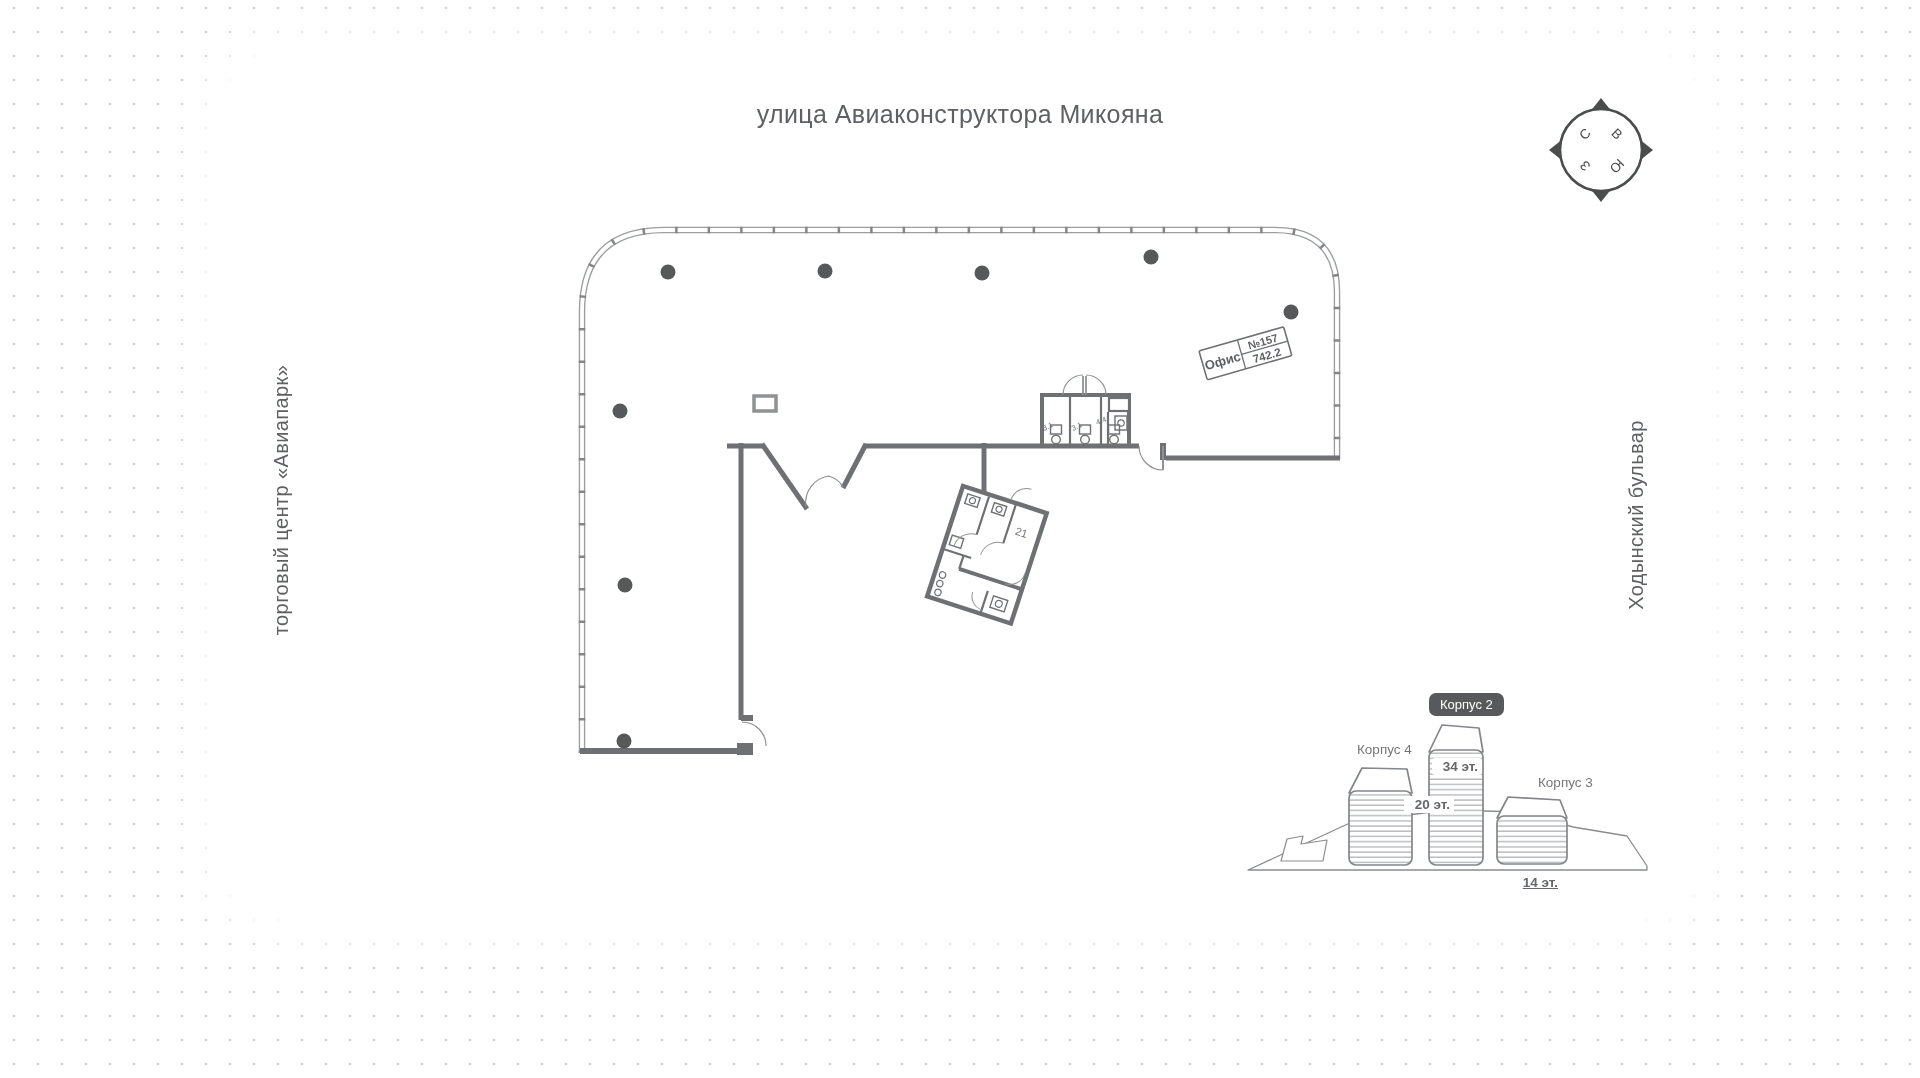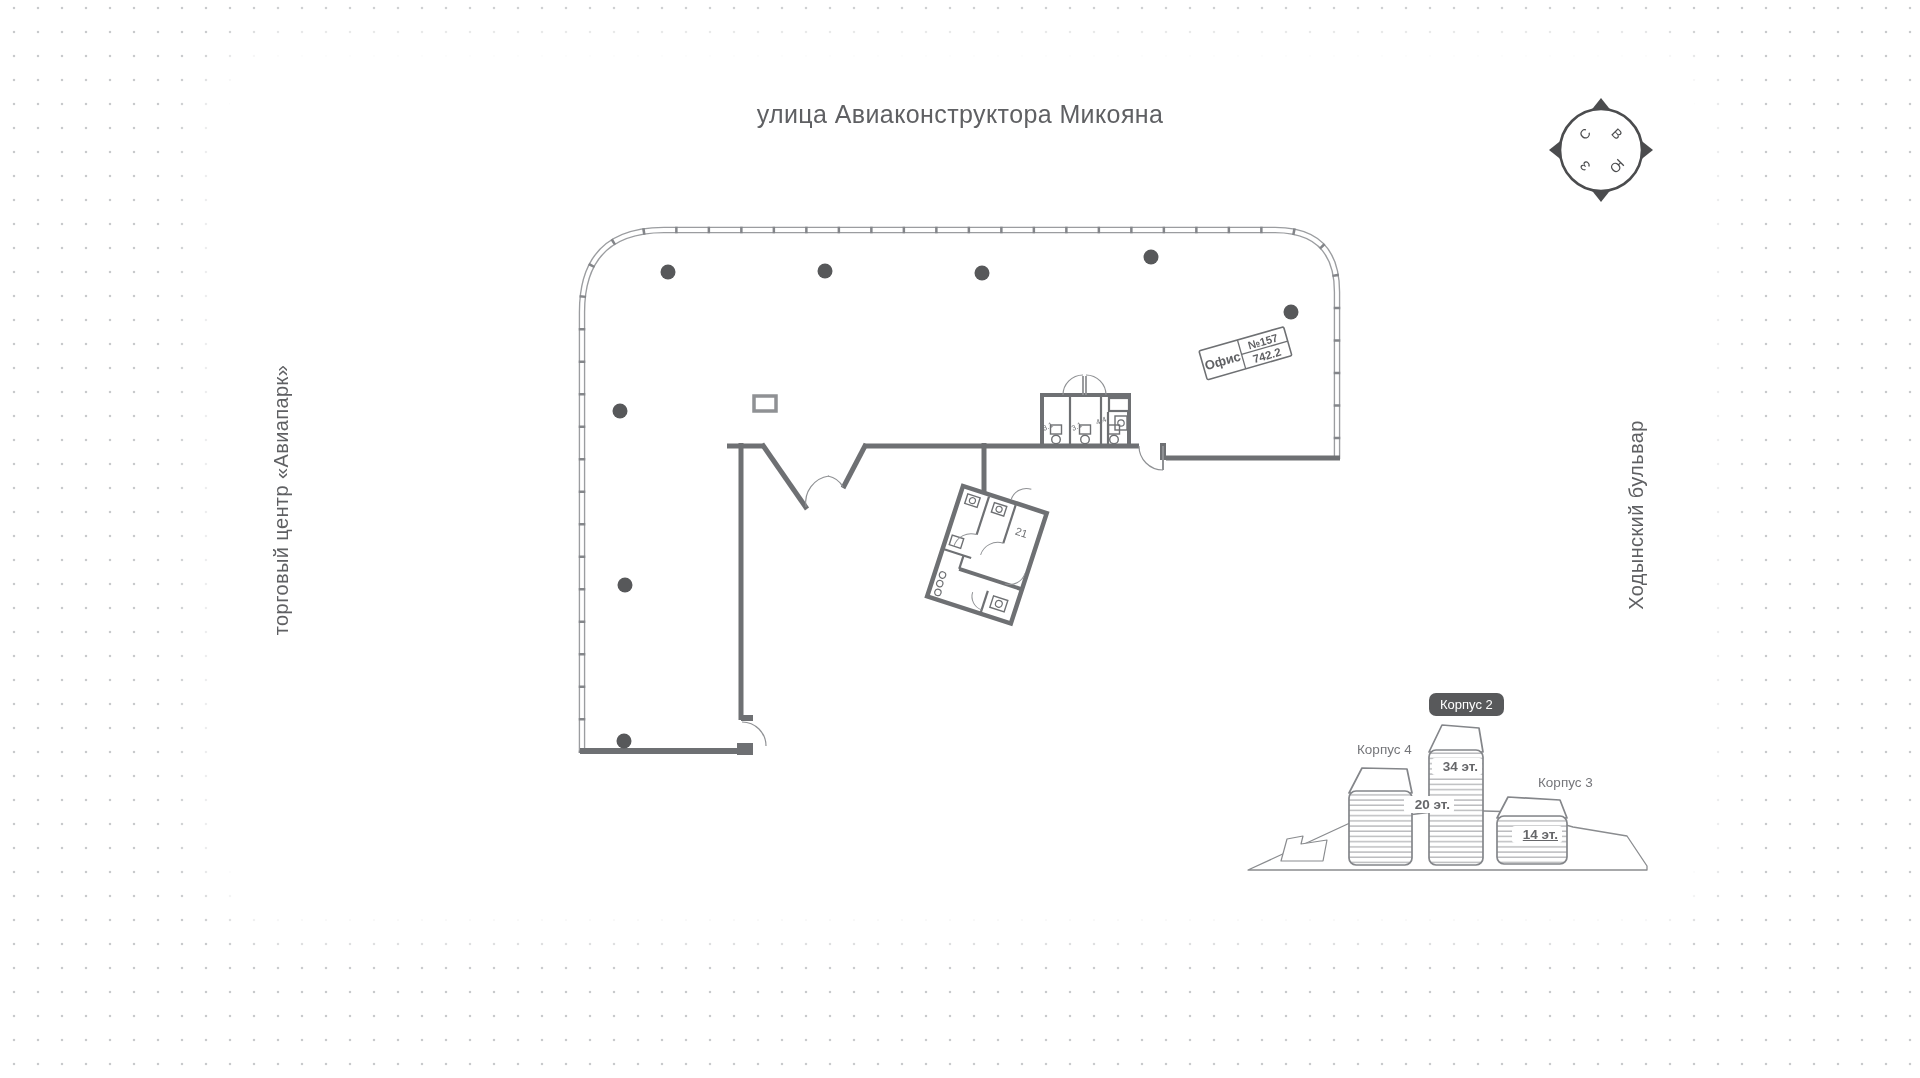--- a/index.html
+++ b/index.html
@@ -217,15 +217,15 @@
   <div class="abs korpus-label" style="left:1357px;top:742px;">Корпус 4</div>
 
   <div class="abs korpus-badge" style="left:1429px;top:693px;">Корпус 2</div>
 
   <div class="abs korpus-label" style="left:1506px;top:775px;margin-left:32px;">Корпус 3</div>
 
   <div class="abs floors-label" style="left:1360px;top:796px;width:42px;margin-left:44px;">20 эт.</div>
 
   <div class="abs floors-label" style="left:1432px;top:758px;width:42px;">34 эт.</div>
 
-  <div class="abs floors-label" style="left:1512px;top:826px;width:42px;text-decoration:underline;">14 эт.</div>
+  <div class="abs floors-label" style="left:1512px;top:874px;width:42px;text-decoration:underline;">14 эт.</div>
 
 </div>
 
 </body></html>

